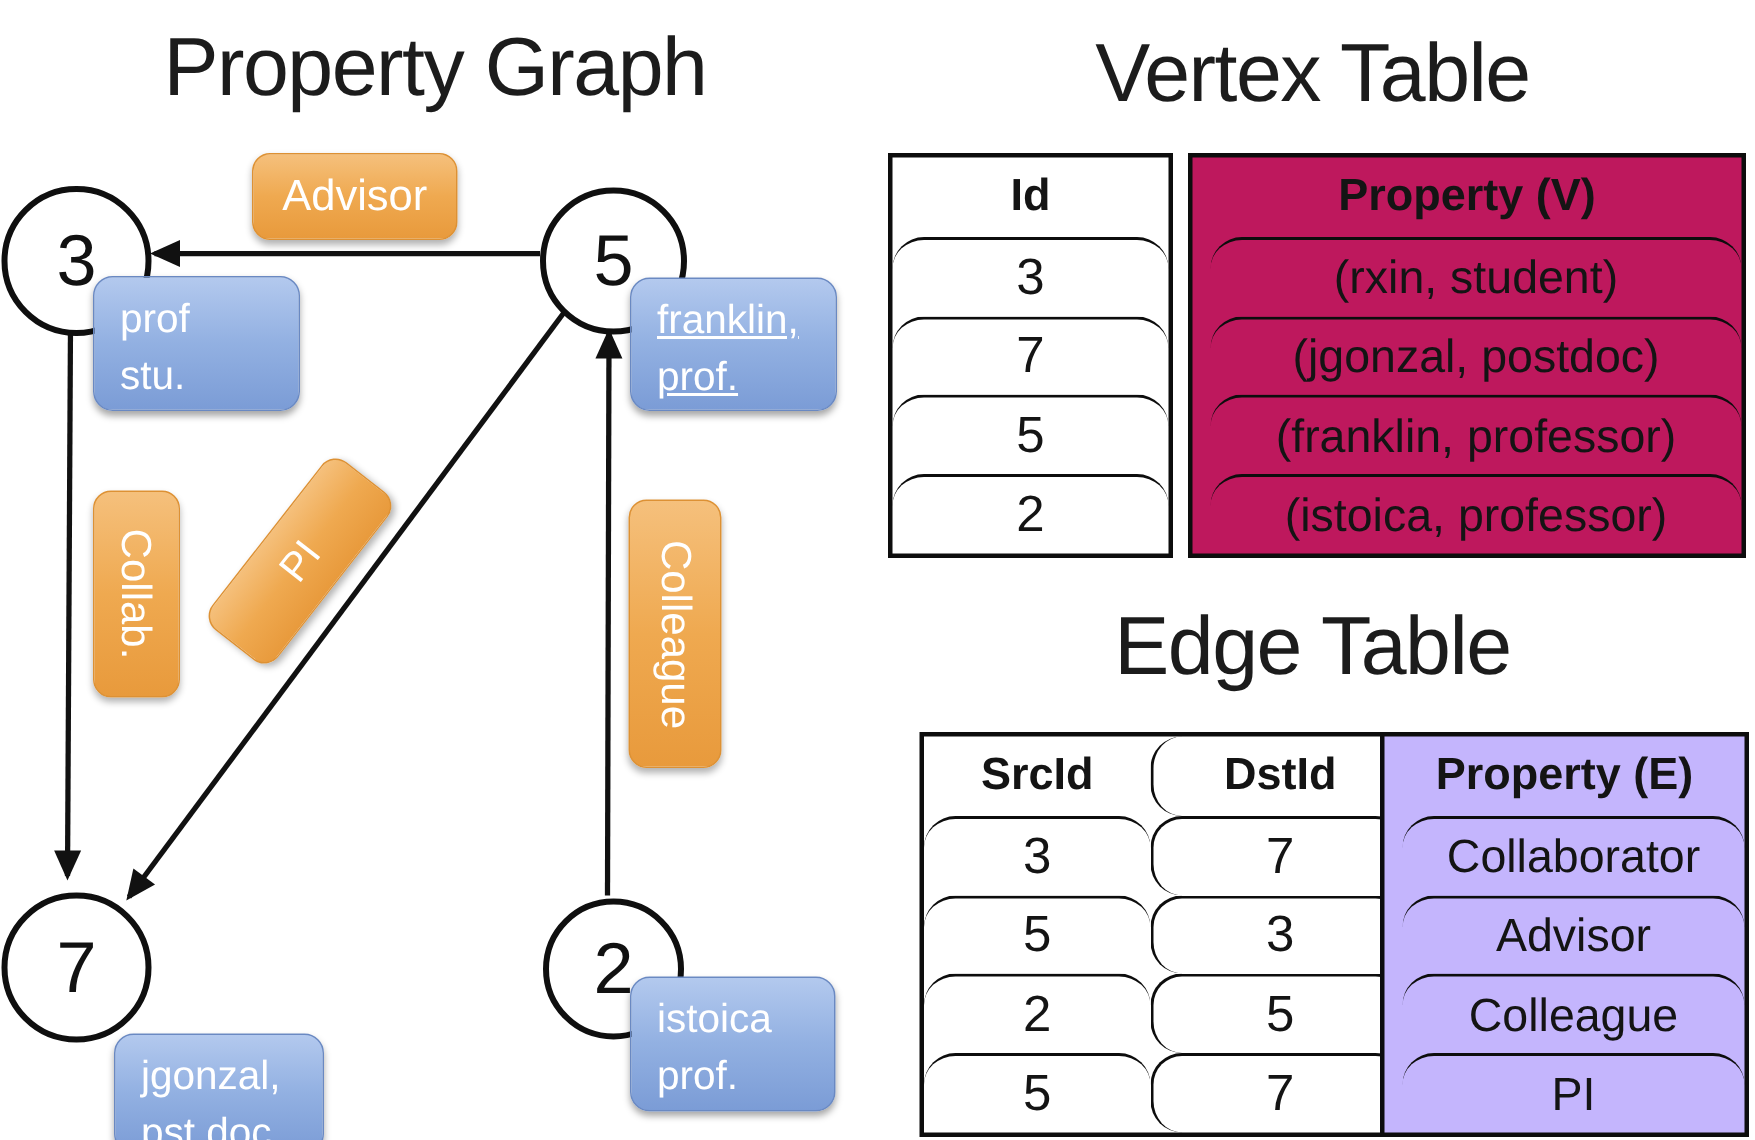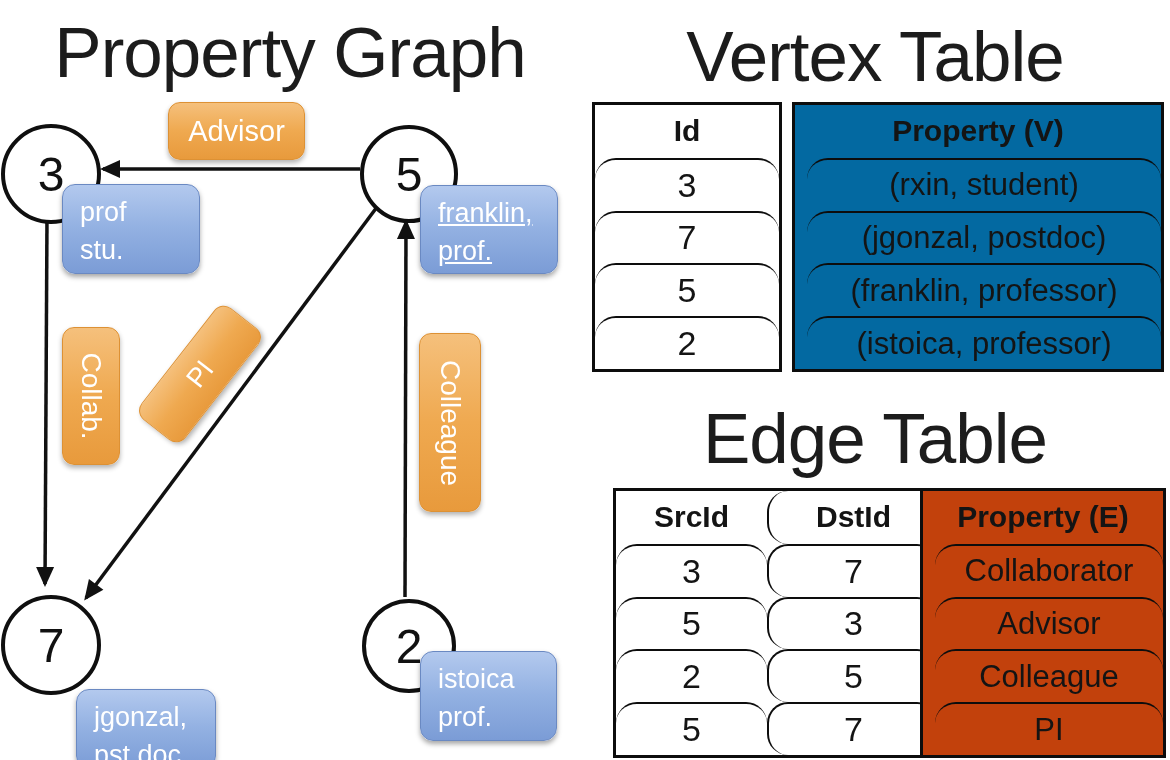--- a/index.html
+++ b/index.html
@@ -4,21 +4,21 @@
 <style>
   html,body{margin:0;padding:0;}
   body{
     width:1170px;height:760px;position:relative;overflow:hidden;
     background:#ffffff;
     font-family:"Liberation Sans", sans-serif;
     color:#161616;
   }
   .abs{position:absolute;}
   .big-title{
-    font-size:71px;font-weight:400;letter-spacing:-1px;
+    font-size:55px;font-weight:400;letter-spacing:-1px;
     text-align:center;color:#1c1c1c;white-space:nowrap;
   }
   
   .node{
     position:absolute;border:4px solid #0f0f0f;border-radius:50%;
     background:#ffffff;display:flex;align-items:center;justify-content:center;
     font-size:48px;color:#111;z-index:3;
   }
   
   .vbox{
@@ -45,22 +45,22 @@
     display:grid;grid-template-rows:repeat(5,1fr);background:#ffffff;
   }
   .tbl .cell{
     display:flex;align-items:center;justify-content:center;
     font-size:34px;color:#141414;border-radius:21px;
   }
   .tbl .cell.hdr{font-weight:bold;font-size:30px;}
   .tbl .cell.txt{font-size:31px;margin-left:12px;}
   .tbl .rb{border-top:2.5px solid #0d0d0d;}
   .tbl .cb{border-left:2.5px solid #0d0d0d;}
-  .bluefill{background:#0369a1;}
-  .tanfill{background:#c2410c;}
+  .bluefill{background:#be185d;}
+  .tanfill{background:#c4b5fd;}
   .grid2{grid-template-columns:151px 1fr;}
 </style>
 </head>
 <body>
 
 <div class="abs big-title" style="left:30px;top:12px;width:520px;">Property Graph</div>
 
 <svg class="abs" style="left:0;top:0;z-index:1;" width="585" height="760" viewBox="0 0 585 760">
   <defs>
     <marker id="arrow" markerUnits="userSpaceOnUse" markerWidth="26" markerHeight="22" refX="18" refY="10" orient="auto">

